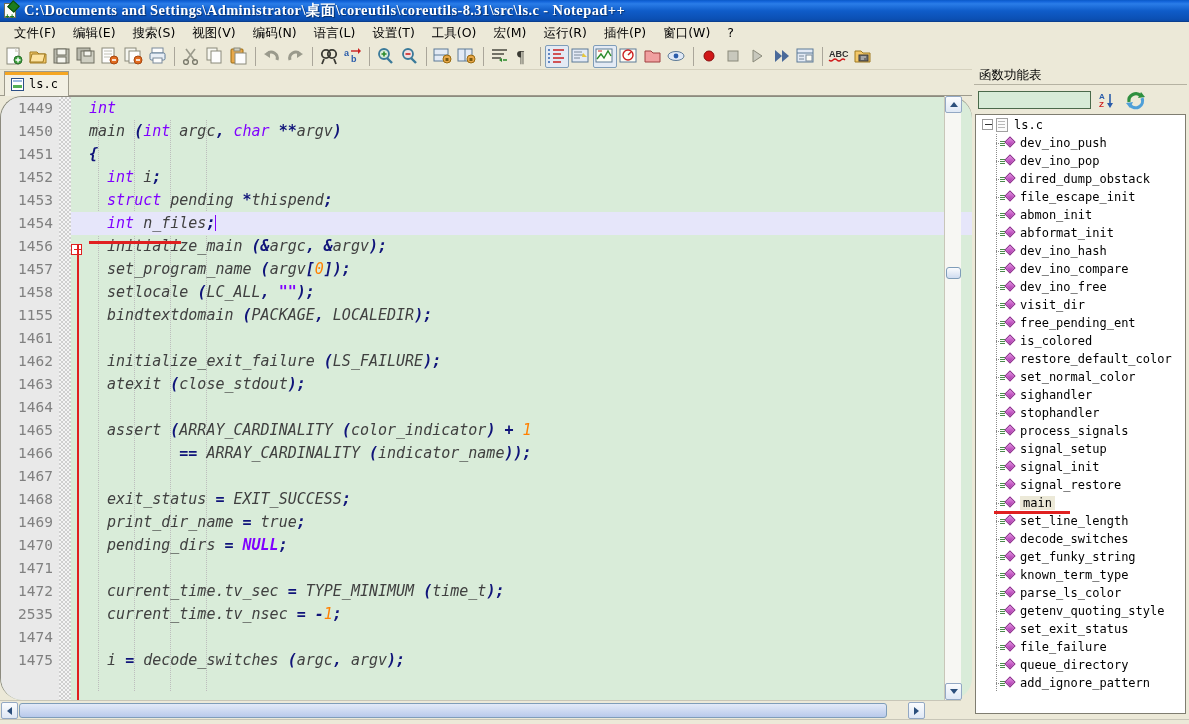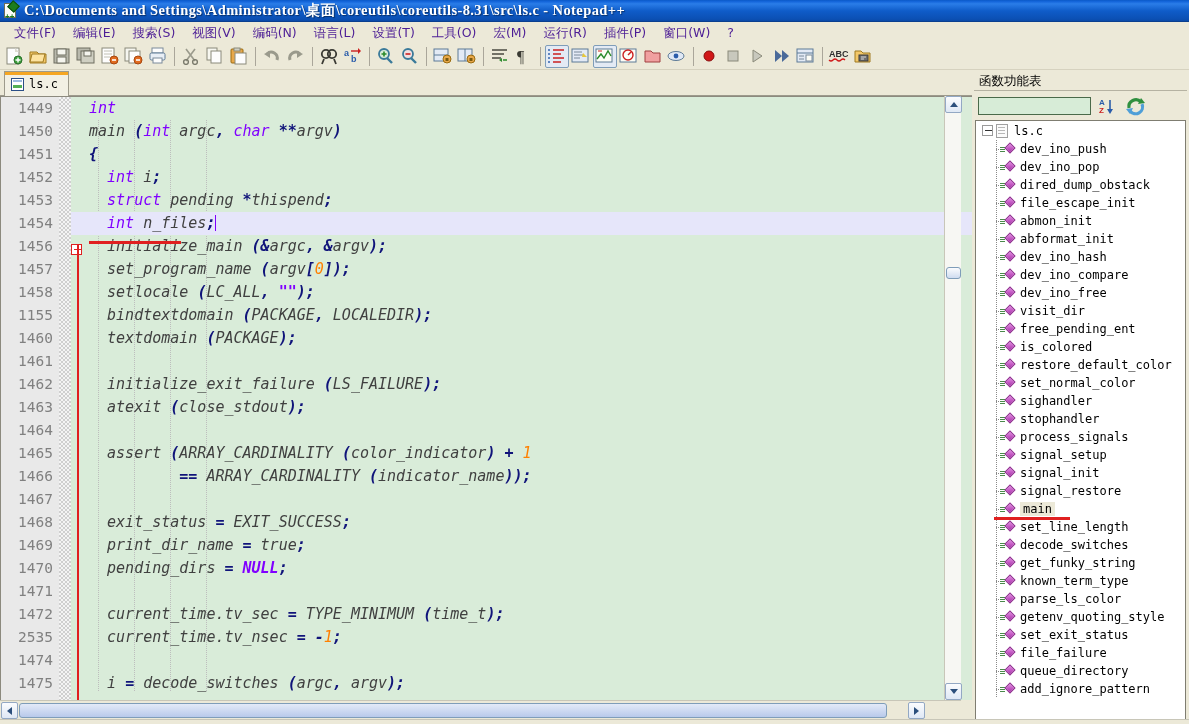--- a/index.html
+++ b/index.html
@@ -38,21 +38,21 @@
     font-size:14.5px; letter-spacing:0.4px; white-space:nowrap;
     text-shadow:1px 1px 1px rgba(0,0,0,.45);
   }
 
   
   .menubar{
     position:absolute; left:0; top:22px; width:1189px; height:21px;
     background:#ece9d8; display:flex; align-items:center; padding-left:6px;
   }
   .menu-item{
-    font-size:12.5px; color:#4c1d95; padding:2px 9px 2px 8px; white-space:nowrap;
+    font-size:12.5px; color:#000000; padding:2px 9px 2px 8px; white-space:nowrap;
     font-family:"DejaVu Sans", sans-serif; cursor:default; line-height:15px;
   }
 
   
   .toolbar{
     position:absolute; left:0; top:43px; width:1189px; height:27px;
     background:#ece9d8; display:flex; align-items:center; padding-left:2px;
     border-bottom:1px solid #d6d2bf;
   }
   .tb{
@@ -81,20 +81,21 @@
   .tab-ico .o{position:absolute;inset:0;background:#fff;border:1px solid #2b4f86;}
   .tab-ico .g{position:absolute;left:2px;top:7px;width:9px;height:3px;background:#54b054;}
   .tab-ico .b{position:absolute;left:2px;top:2px;width:9px;height:2px;background:#9dbbe0;}
   .tab-label{ font-family:"DejaVu Sans Mono", monospace; font-size:12px; color:#000; }
 
   
   .editor-wrap{
     position:absolute; left:0; top:96px; width:972px; height:604px;
     background:#d9ecd9; border-top:1px solid #8c8a7e; border-left:1px solid #8c8a7e;
     overflow:hidden;
+    border-radius:22px;
   }
   .gutter{
     position:absolute; left:0; top:0; width:58px; height:100%;
     background:#e9e9e9;
   }
   .foldmargin{
     position:absolute; left:58px; top:0; width:12px; height:100%;
     background-image:
       linear-gradient(45deg,#cfcfcf 25%,transparent 25%,transparent 75%,#cfcfcf 75%),
       linear-gradient(45deg,#cfcfcf 25%,transparent 25%,transparent 75%,#cfcfcf 75%);
@@ -180,21 +181,21 @@
   }
   .hsb-lf{ left:1px; } .hsb-rt{ left:908px; }
   .hsb-thumb{
     position:absolute; left:19px; top:2px; width:868px; height:15px;
     background:linear-gradient(to bottom,#e3eaf8,#b8c9ea);
     border:1px solid #7f9db9; border-radius:3px;
   }
 
   
   .panel{
-    position:absolute; left:972px; top:70px; width:217px; height:654px;
+    position:absolute; left:972px; top:64px; width:217px; height:654px;
     background:#ece9d8;
   }
   .panel-title{
     position:absolute; left:2px; top:2px; width:213px; height:19px;
     background:#ece9d8; display:flex; align-items:center; padding-left:5px;
     border-bottom:1px solid #b5b2a2;
   }
   .panel-title span{ font-size:12.5px; font-family:"DejaVu Sans",sans-serif; color:#000; }
   .panel-toolbar{
     position:absolute; left:2px; top:24px; width:213px; height:24px;
@@ -546,21 +547,20 @@
         <div class="line"><span class="ln">1449</span><span class="code"><span class="kw">int</span></span></div>
         <div class="line"><span class="ln">1450</span><span class="code"><span class="id">main </span><span class="op">(</span><span class="kw">int</span><span class="id"> argc</span><span class="op">,</span><span class="id"> </span><span class="kw">char</span><span class="id"> </span><span class="op">**</span><span class="id">argv</span><span class="op">)</span></span></div>
         <div class="line"><span class="ln">1451</span><span class="code"><span class="op">{</span></span></div>
         <div class="line"><span class="ln">1452</span><span class="code"><span class="id">  </span><span class="kw">int</span><span class="id"> i</span><span class="op">;</span></span></div>
         <div class="line"><span class="ln">1453</span><span class="code"><span class="id">  </span><span class="kw">struct</span><span class="id"> pending </span><span class="op">*</span><span class="id">thispend</span><span class="op">;</span></span></div>
         <div class="line current"><span class="hl"></span><span class="ln">1454</span><span class="code"><span class="id">  </span><span class="kw">int</span><span class="id"> n_files</span><span class="op">;</span><span class="caret"></span></span></div>
         <div class="line"><span class="ln">1456</span><span class="code"><span class="id">  initialize_main </span><span class="op">(&amp;</span><span class="id">argc</span><span class="op">,</span><span class="id"> </span><span class="op">&amp;</span><span class="id">argv</span><span class="op">);</span></span></div>
         <div class="line"><span class="ln">1457</span><span class="code"><span class="id">  set_program_name </span><span class="op">(</span><span class="id">argv</span><span class="op">[</span><span class="num">0</span><span class="op">]);</span></span></div>
         <div class="line"><span class="ln">1458</span><span class="code"><span class="id">  setlocale </span><span class="op">(</span><span class="id">LC_ALL</span><span class="op">,</span><span class="id"> </span><span class="str">""</span><span class="op">);</span></span></div>
         <div class="line"><span class="ln">1155</span><span class="code"><span class="id">  bindtextdomain </span><span class="op">(</span><span class="id">PACKAGE</span><span class="op">,</span><span class="id"> LOCALEDIR</span><span class="op">);</span></span></div>
-        <div class="line"><span class="ln">1460</span><span class="code"><span class="id">  textdomain </span><span class="op">(</span><span class="id">PACKAGE</span><span class="op">);</span></span></div>
         <div class="line"><span class="ln">1461</span><span class="code"></span></div>
         <div class="line"><span class="ln">1462</span><span class="code"><span class="id">  initialize_exit_failure </span><span class="op">(</span><span class="id">LS_FAILURE</span><span class="op">);</span></span></div>
         <div class="line"><span class="ln">1463</span><span class="code"><span class="id">  atexit </span><span class="op">(</span><span class="id">close_stdout</span><span class="op">);</span></span></div>
         <div class="line"><span class="ln">1464</span><span class="code"></span></div>
         <div class="line"><span class="ln">1465</span><span class="code"><span class="id">  assert </span><span class="op">(</span><span class="id">ARRAY_CARDINALITY </span><span class="op">(</span><span class="id">color_indicator</span><span class="op">)</span><span class="id"> </span><span class="op">+</span><span class="id"> </span><span class="num">1</span></span></div>
         <div class="line"><span class="ln">1466</span><span class="code"><span class="id">          </span><span class="op">==</span><span class="id"> ARRAY_CARDINALITY </span><span class="op">(</span><span class="id">indicator_name</span><span class="op">));</span></span></div>
         <div class="line"><span class="ln">1467</span><span class="code"></span></div>
         <div class="line"><span class="ln">1468</span><span class="code"><span class="id">  exit_status </span><span class="op">=</span><span class="id"> EXIT_SUCCESS</span><span class="op">;</span></span></div>
         <div class="line"><span class="ln">1469</span><span class="code"><span class="id">  print_dir_name </span><span class="op">=</span><span class="id"> true</span><span class="op">;</span></span></div>
         <div class="line"><span class="ln">1470</span><span class="code"><span class="id">  pending_dirs </span><span class="op">=</span><span class="id"> </span><span class="str">NULL</span><span class="op">;</span></span></div>

